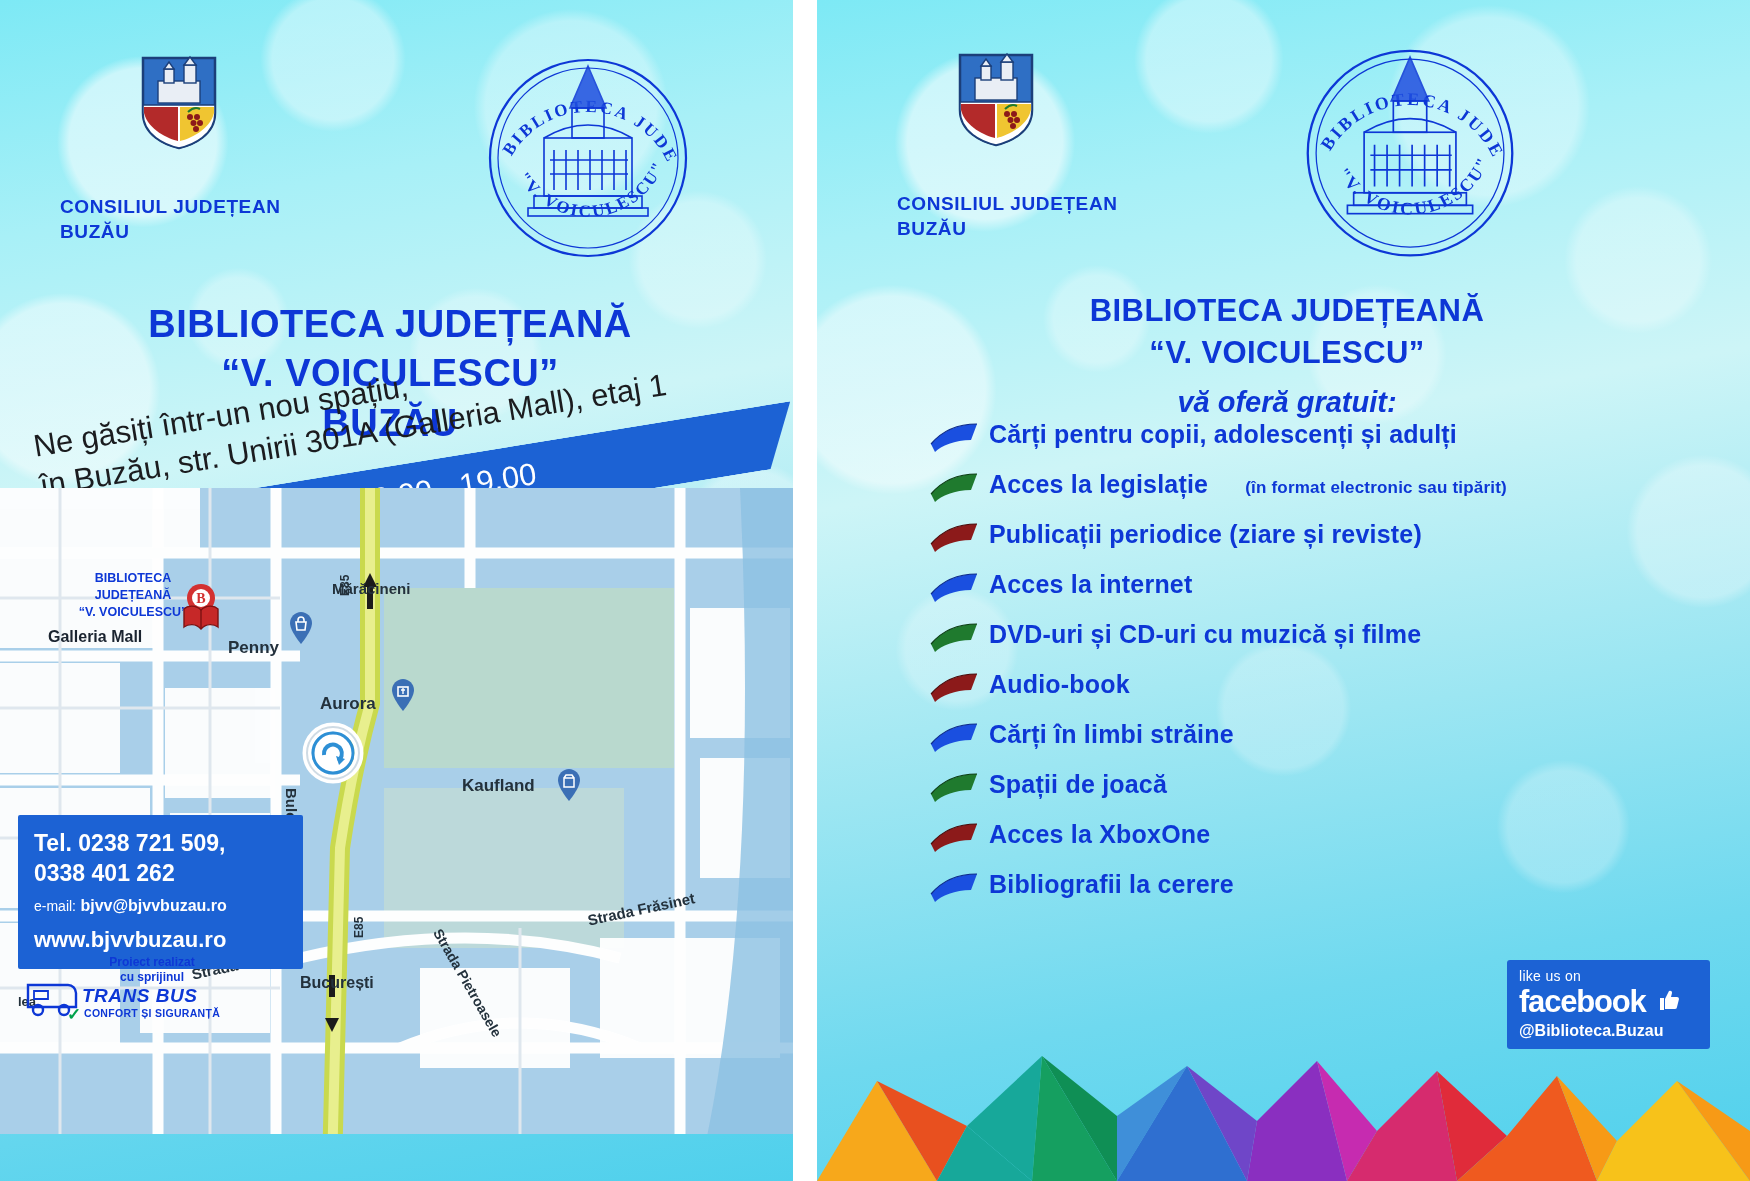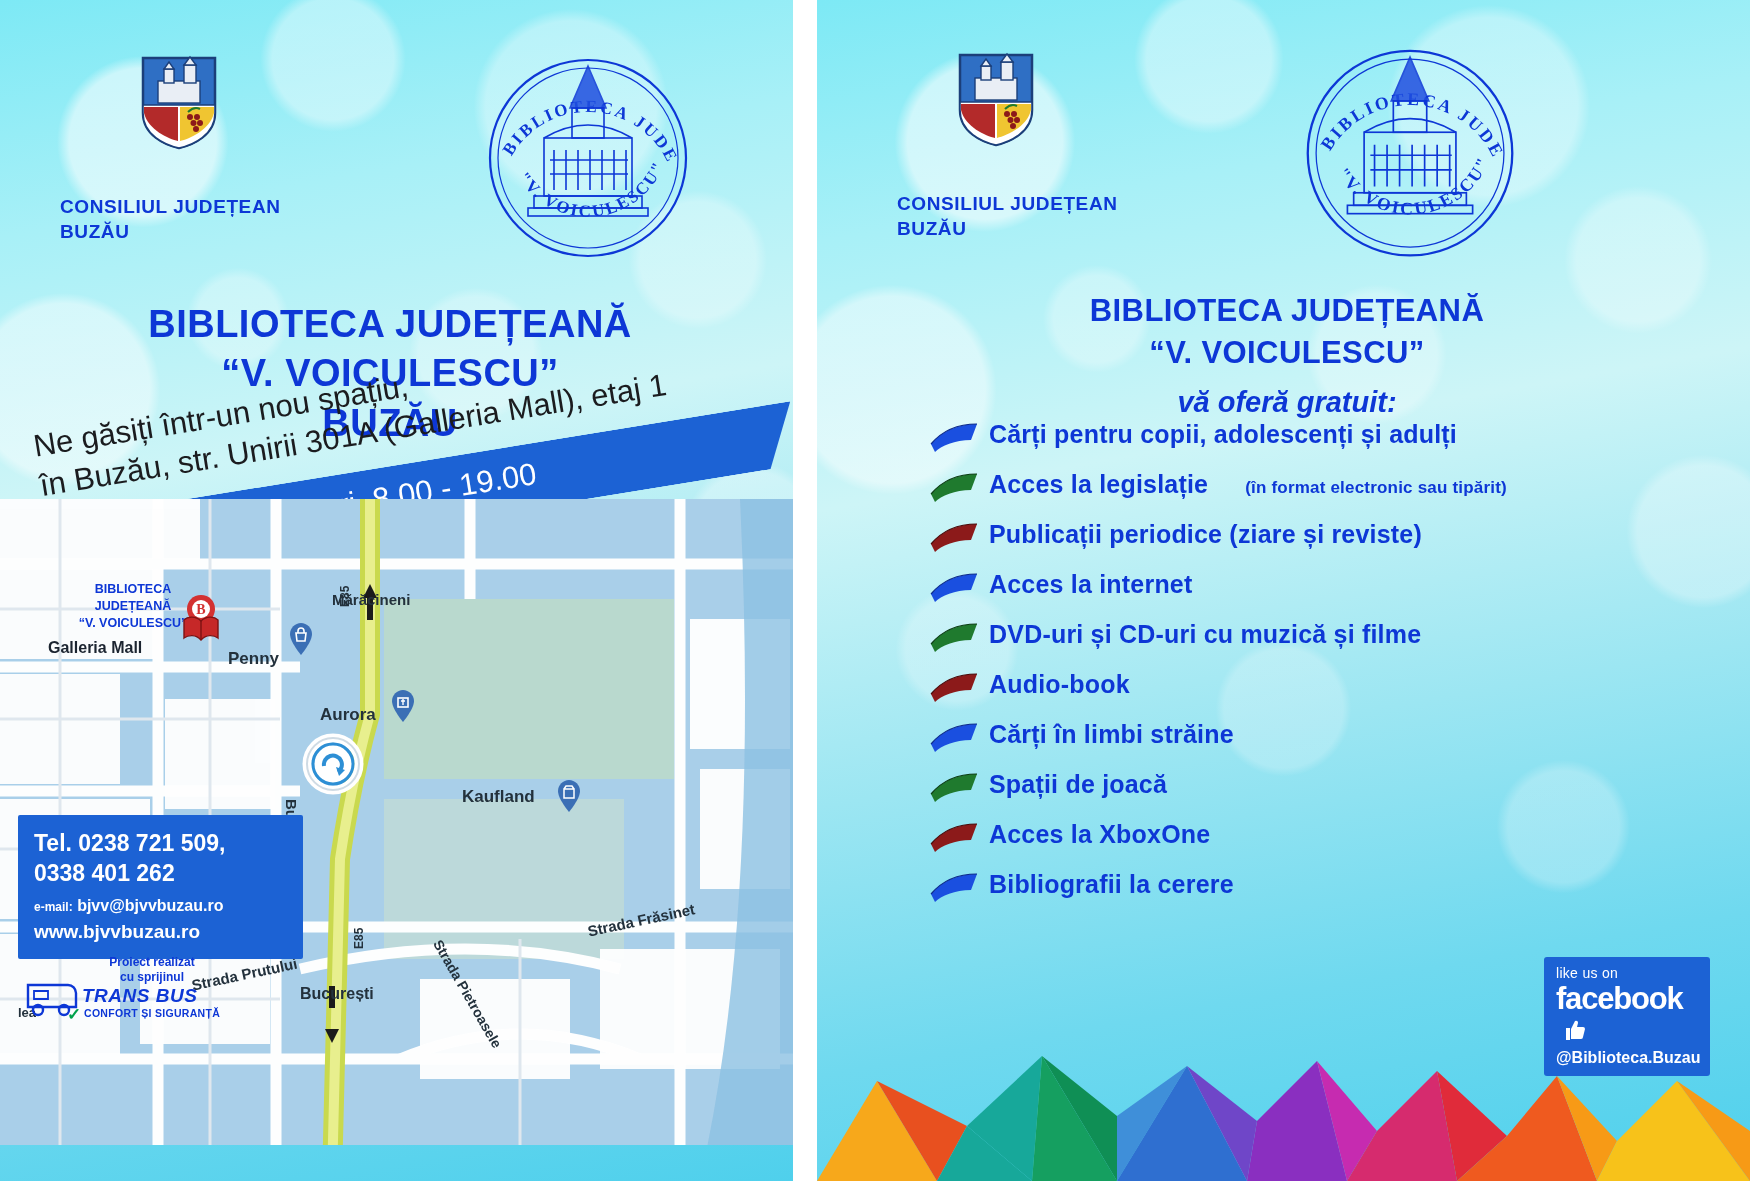--- a/index.html
+++ b/index.html
@@ -88,21 +88,21 @@
     color: #fff;
     font-size: 31px;
     padding: 13px 30px 15px 14px;
     width: 760px;
     clip-path: polygon(0 0, 100% 0, 96% 100%, 0 100%);
   }
 
   
   .map {
     position: absolute;
-    left: 0; top: 499px;
+    left: 0; top: 488px;
     width: 793px; height: 646px;
     overflow: hidden;
     background: #aacfe8;
   }
   .map svg { position: absolute; left: 0; top: 0; }
   .map-label {
     position: absolute;
     font-size: 13px;
     color: #23313c;
     font-weight: bold;
@@ -140,22 +140,22 @@
     position: absolute;
     left: 18px; top: 815px;
     width: 285px;
     background: #1c62d4;
     color: #fff;
     padding: 14px 16px 16px 16px;
     border-radius: 2px;
   }
   .contact-box .tel { font-size: 23px; font-weight: bold; line-height: 1.3; }
   .contact-box .mail { font-size: 16px; font-weight: bold; margin-top: 8px; }
-  .contact-box .mail .lbl { font-weight: bold; font-size: 12px; }
-  .contact-box .web { font-size: 19px; font-weight: bold; margin-top: 6px; }
+  .contact-box .mail .lbl { font-weight: normal; font-size: 14px; }
+  .contact-box .web { font-size: 22px; font-weight: bold; margin-top: 12px; }
 
   .sponsor {
     position: absolute;
     left: 22px; top: 955px;
     width: 300px;
     height: 70px;
     color: #0d37d6;
   }
   .sponsor .realizat {
     position: absolute; left: 70px; top: 0;
@@ -205,22 +205,22 @@
     color: #0d37d6;
     font-weight: bold;
     font-size: 25px;
     letter-spacing: .2px;
     white-space: nowrap;
   }
   .svc .txt .small { font-size: 17px; margin-left: 32px; }
 
   .fb {
     position: absolute;
-    right: 40px; bottom: 105px;
-    width: 166px;
+    right: 40px; bottom: 132px;
+    width: 203px;
     background: #1c62d4;
     color: #fff;
     padding: 8px 6px 9px 12px;
     border-radius: 3px;
   }
   .fb .like { font-size: 14px; letter-spacing: .3px; }
   .fb .word {
     font-size: 31px; font-weight: bold; letter-spacing: -1.2px;
     display: inline-block; vertical-align: middle;
   }

